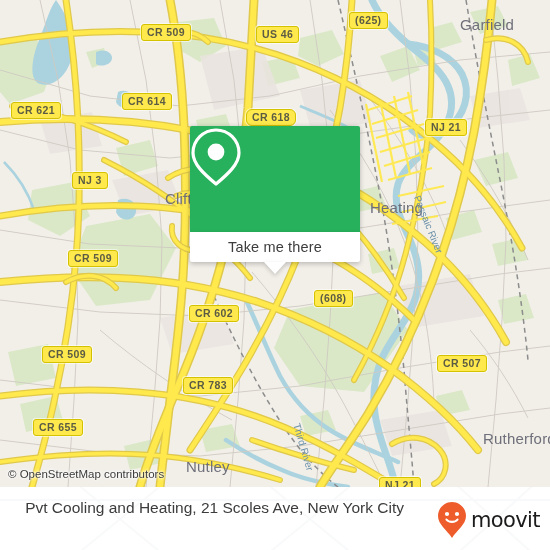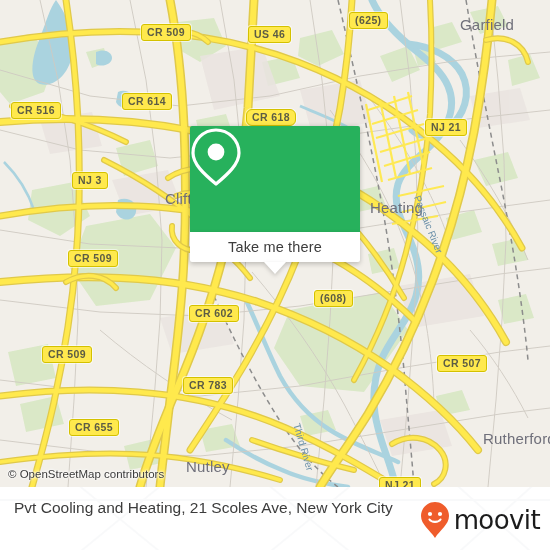--- a/index.html
+++ b/index.html
@@ -73,33 +73,33 @@
     width:0;height:0;
     border-left:11px solid transparent;
     border-right:11px solid transparent;
     border-top:12px solid #ffffff;
     filter:drop-shadow(0 2px 2px rgba(0,0,0,.18));
   }
 
   
   #caption{
     position:absolute;left:0;top:487px;width:550px;height:63px;
-    background:#ffffff;overflow:hidden;
+    background:#ffffff;overflow:hidden;text-align:right;
   }
   #caption-wm{position:absolute;left:0;top:-487px;opacity:.055;}
   #caption-text{
     position:absolute;left:14px;top:10px;width:390px;
     font-size:15.5px;line-height:21px;color:#3c3c3c;
   }
   #moovit{
     position:absolute;right:10px;top:14px;
     display:flex;align-items:center;gap:4px;
   }
   #moovit-word{
-    font-size:26px;line-height:31px;color:#1b1b1b;
+    font-size:21px;line-height:31px;color:#1b1b1b;
     font-family:"DejaVu Sans", sans-serif;
     font-weight:500;letter-spacing:-.6px;
   }
 </style>
 </head>
 <body>
 
 <div id="screen">
 
   <div id="map">
@@ -282,34 +282,34 @@
     <div class="maplabel city big" style="left:460px;top:16px;">Garfield</div>
     <div class="maplabel city big" style="left:165px;top:190px;">Clifton</div>
     <div class="maplabel city big" style="left:370px;top:199px;">Heating</div>
     <div class="maplabel city big" style="left:483px;top:430px;">Rutherford</div>
     <div class="maplabel city big" style="left:186px;top:458px;">Nutley</div>
 
     <div class="maplabel river" style="left:422px;top:194px;transform:rotate(68deg);transform-origin:left top;">Passaic River</div>
     <div class="maplabel river" style="left:302px;top:422px;transform:rotate(74deg);transform-origin:left top;">Third River</div>
 
     <div class="shield" style="left:141px;top:24px;">CR 509</div>
-    <div class="shield" style="left:248px;top:26px;">US 46</div>
+    <div class="shield" style="left:256px;top:26px;">US 46</div>
     <div class="shield" style="left:349px;top:2px;margin-top:10px;">(625)</div>
-    <div class="shield" style="left:11px;top:102px;">CR 516</div>
+    <div class="shield" style="left:11px;top:102px;">CR 621</div>
     <div class="shield" style="left:122px;top:93px;text-align:right;">CR 614</div>
     <div class="shield" style="left:246px;top:109px;border-radius:6px;">CR 618</div>
     <div class="shield" style="left:425px;top:119px;">NJ 21</div>
     <div class="shield" style="left:72px;top:172px;">NJ 3</div>
     <div class="shield" style="left:68px;top:250px;">CR 509</div>
     <div class="shield" style="left:189px;top:305px;">CR 602</div>
     <div class="shield" style="left:314px;top:290px;">(608)</div>
     <div class="shield" style="left:42px;top:346px;">CR 509</div>
     <div class="shield" style="left:437px;top:355px;">CR 507</div>
     <div class="shield" style="left:183px;top:377px;">CR 783</div>
-    <div class="shield" style="left:33px;top:419px;margin-left:36px;">CR 655</div>
+    <div class="shield" style="left:33px;top:419px;">CR 655</div>
     <div class="shield" style="left:379px;top:477px;">NJ 21</div>
 
     <div id="attribution">© OpenStreetMap contributors</div>
 
     <div id="popup">
       <div id="popup-head">
         <svg width="52" height="62" viewBox="0 0 52 62">
           <path d="M26 4 C13.3 4 3 14.3 3 27 C3 38 14 48 26 58 C38 48 49 38 49 27 C49 14.3 38.7 4 26 4 Z" fill="none" stroke="#ffffff" stroke-width="3.2" stroke-linejoin="round"></path>
           <circle cx="26" cy="26" r="8.4" fill="#ffffff"></circle>
         </svg>

